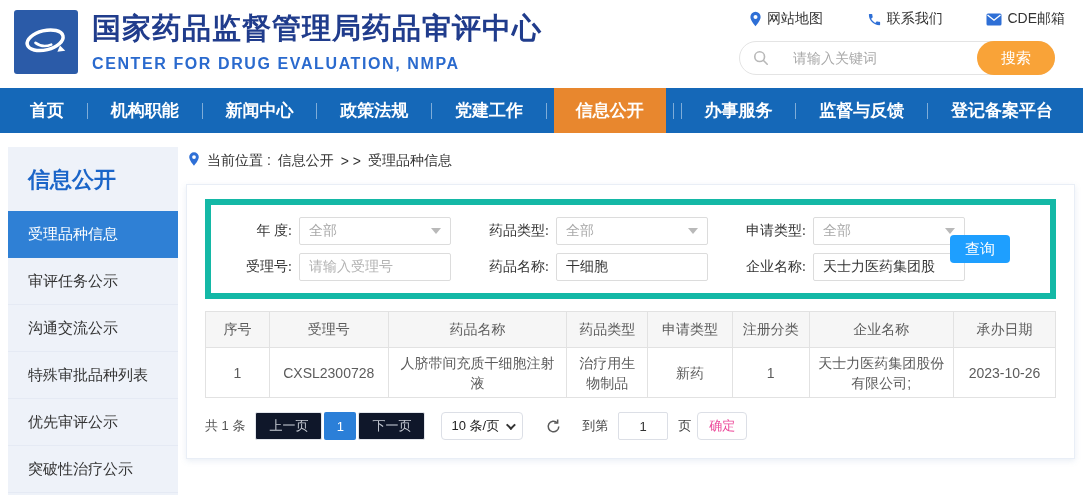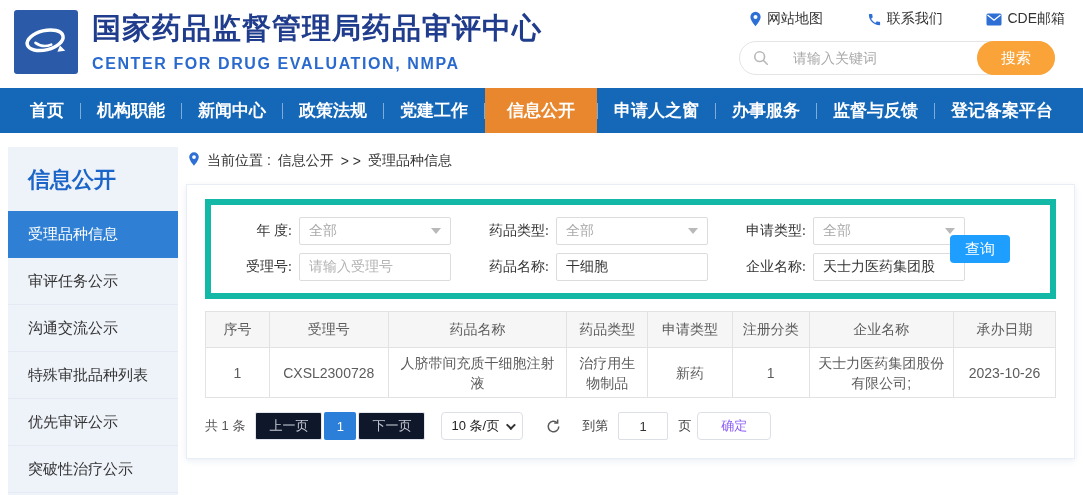--- a/index.html
+++ b/index.html
@@ -73,21 +73,21 @@
   .pagination { display:flex; align-items:center; margin:14px 18px 18px 18px; font-size:13px; color:#444; }
   .pg-total { margin-right:10px; color:#555; }
   .pg-btn { height:28px; padding:0 13px; background:#0f172a; border:1px solid #e3e6ec; border-radius:2px; color:#c4c9d2; font-size:13px; cursor:default; font-family:inherit; }
   .pg-num { width:32px; height:28px; border:none; border-radius:2px; background:#2b7fd8; color:#fff; font-size:13px; margin:0 2px; cursor:pointer; font-family:inherit; }
   .pg-size { height:28px; border:1px solid #dcdfe6; border-radius:4px; display:flex; align-items:center; gap:7px; padding:0 9px; margin-left:16px; cursor:pointer; }
   .pg-size span { font-size:13px; color:#222; }
   .chev { width:7px; height:7px; border-right:2px solid #333; border-bottom:2px solid #333; transform:rotate(45deg) translateY(-2px); }
   .refresh { margin-left:22px; display:flex; cursor:pointer; }
   .goto-label { margin-left:20px; }
   .pg-input { width:50px; height:28px; border:1px solid #dcdfe6; border-radius:2px; text-align:center; font-size:13px; color:#333; margin:0 10px; outline:none; font-family:inherit; }
-  .pg-confirm { height:28px; padding:0 23px; background:#fff; border:1px solid #dcdfe6; border-radius:4px; font-size:13px; color:#8b5cf6; margin-left:6px; cursor:pointer; font-family:inherit; }
+  .pg-confirm { height:28px; padding:0 11px; background:#fff; border:1px solid #dcdfe6; border-radius:4px; font-size:13px; color:#ec4899; margin-left:6px; cursor:pointer; font-family:inherit; }
 </style>
 </head>
 <body>
 
 <div class="page">
 
   <header class="site-header">
     <div class="logo-box">
       <svg width="56" height="56" viewBox="0 0 64 64">
         <ellipse cx="31" cy="30" rx="21" ry="11" transform="rotate(-14 31 30)" fill="none" stroke="#ffffff" stroke-width="4"></ellipse>
@@ -149,21 +149,20 @@
     <div class="nav-item">机构职能</div>
     <span class="nav-divider"></span>
     <div class="nav-item">新闻中心</div>
     <span class="nav-divider"></span>
     <div class="nav-item">政策法规</div>
     <span class="nav-divider"></span>
     <div class="nav-item">党建工作</div>
     <span class="nav-divider"></span>
     <div class="nav-item active">信息公开</div>
     <span class="nav-divider"></span>
-    <div class="nav-item">申请人之窗</div>
     <span class="nav-divider"></span>
     <div class="nav-item">办事服务</div>
     <span class="nav-divider"></span>
     <div class="nav-item">监督与反馈</div>
     <span class="nav-divider"></span>
     <div class="nav-item">登记备案平台</div>
   </nav>
 
   <div class="body-row">
 

